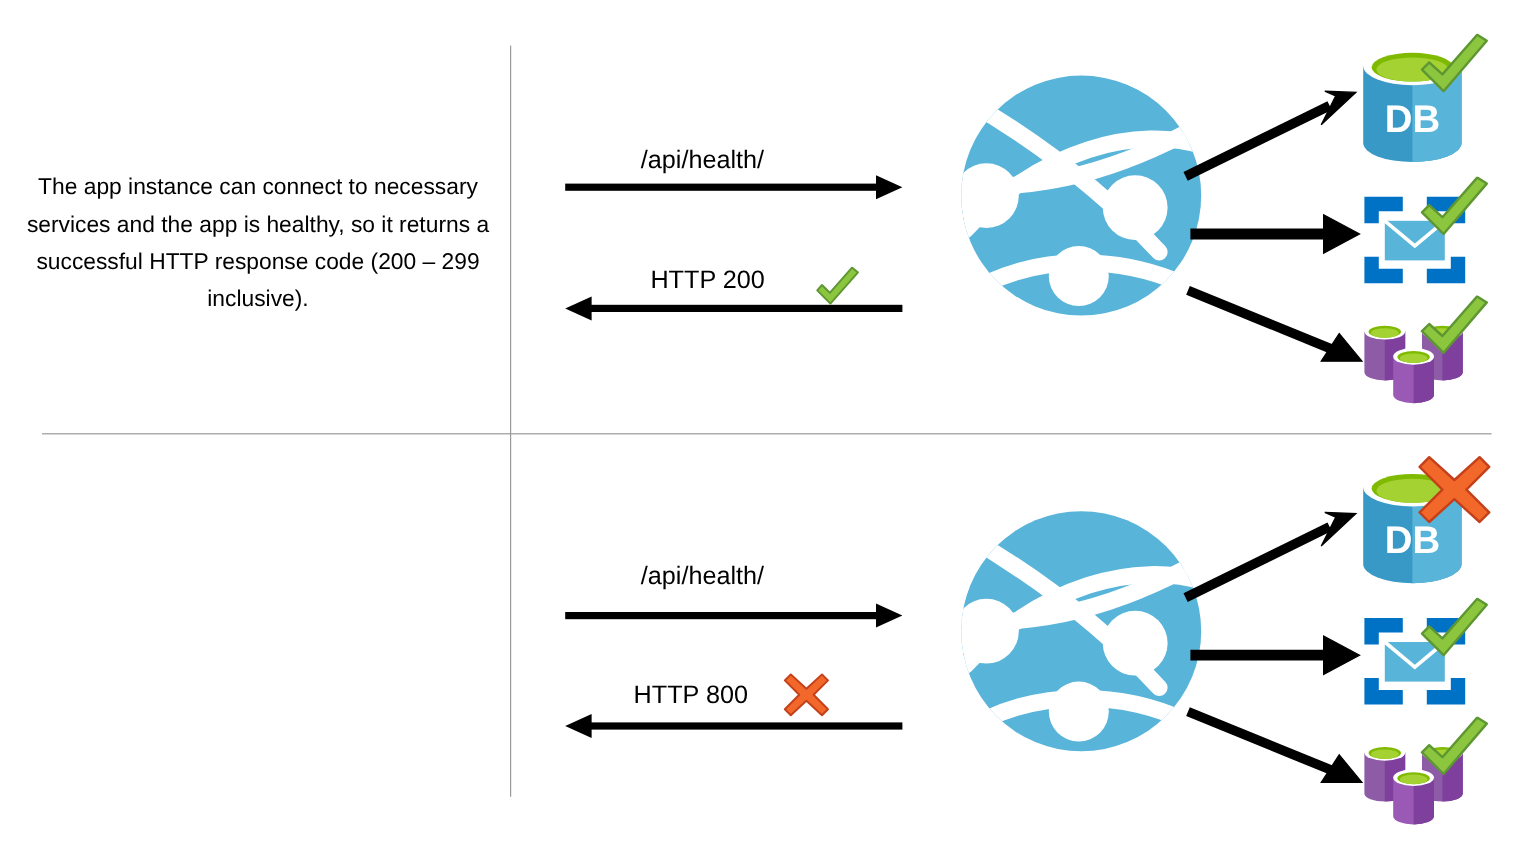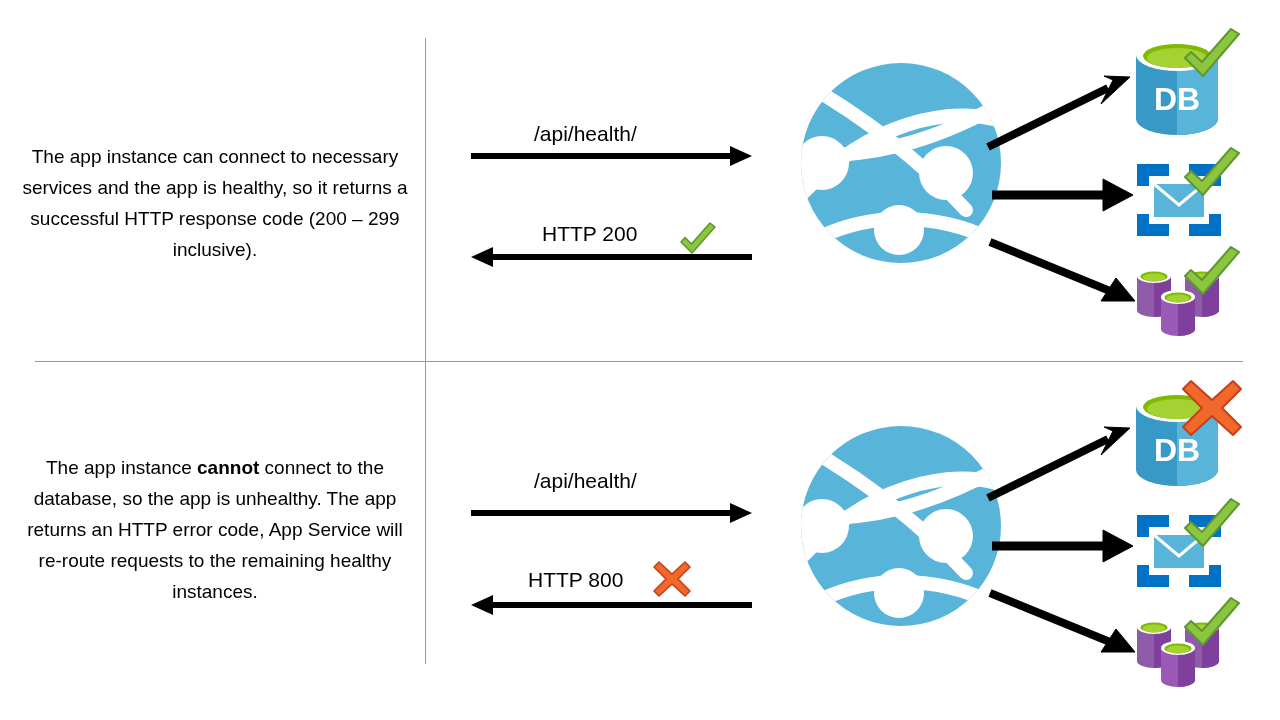--- a/index.html
+++ b/index.html
@@ -259,21 +259,20 @@
         <ellipse cx="45" cy="34.5" rx="11.5" ry="4" fill="#A4D233"></ellipse>
       </g>
     </svg>
   </div>
   <div class="svc-mark" id="mark-storage-top">
     <svg viewBox="0 0 62 58" width="62" height="58" aria-hidden="true">
       <path d="M4 30 L22 48 L58 6 L50 1 L21 34 L10 24 Z" fill="#8CC63F" stroke="#5E9732" stroke-width="2" stroke-linejoin="round"></path>
     </svg>
   </div>
 
-  <div class="desc" id="desc-bottom">The app instance <b>cannot</b> connect to the database, so the app is unhealthy. The app returns an HTTP error code, App Service will re-route requests to the remaining healthy instances.</div>
 
   <div class="h-arrow right" id="arrow-req-bot">
     <div class="shaft"></div>
     <div class="head"></div>
   </div>
   <div class="arrow-label" id="label-req-bot">/api/health/</div>
 
   <div class="h-arrow left" id="arrow-res-bot">
     <div class="shaft"></div>
     <div class="head"></div>

